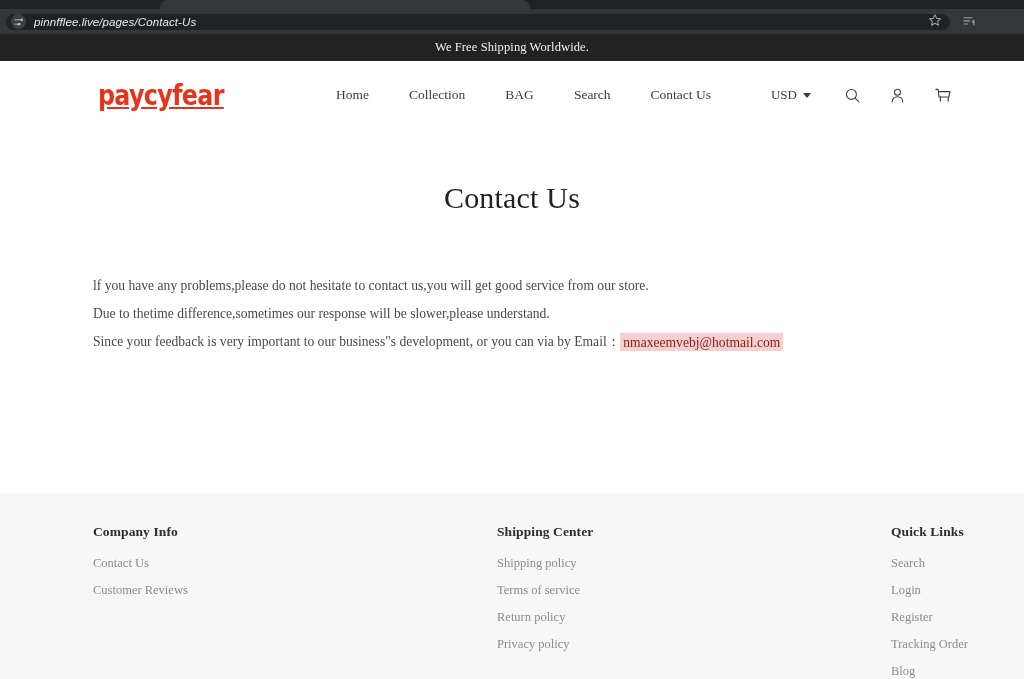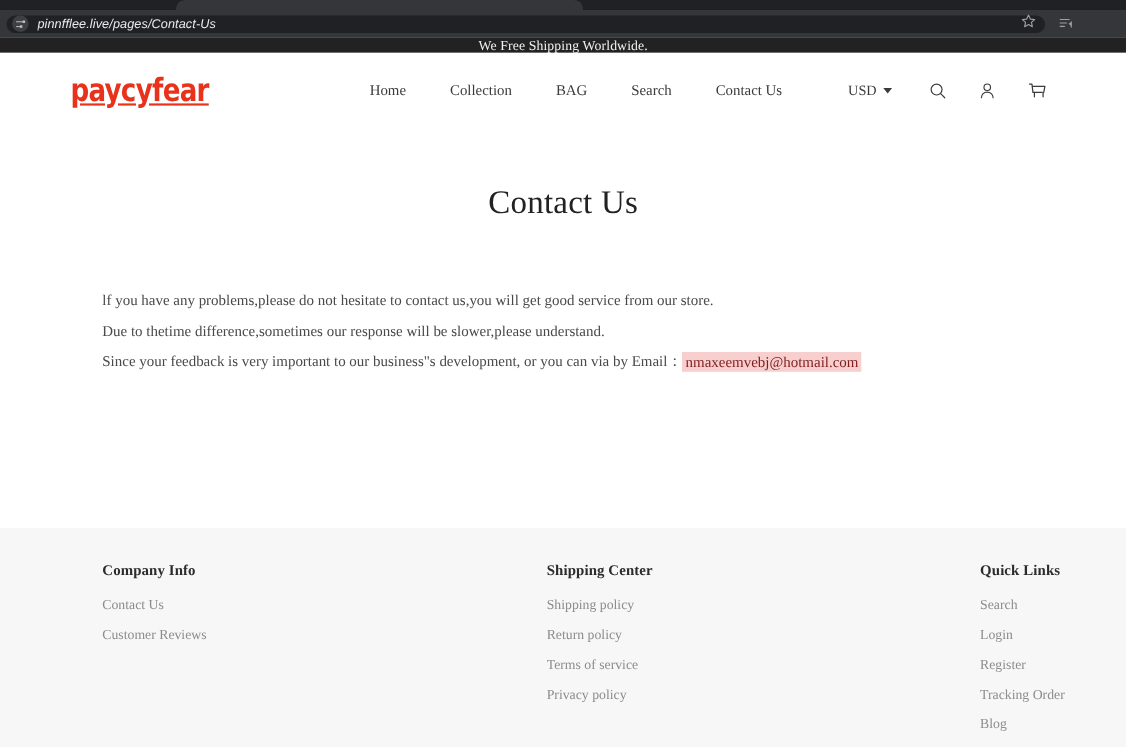--- a/index.html
+++ b/index.html
@@ -71,38 +71,38 @@
   .star-icon { flex: 0 0 auto; margin-right: 2px; }
   .toolbar-right-icon {
     flex: 0 0 auto;
     margin-left: 12px;
     display: flex;
     align-items: center;
   }
 
   
   #announcement-bar {
-    height: 14px;
+    height: 27px;
     background: #222222;
     color: #f2f2f2;
     display: flex;
     align-items: center;
     justify-content: center;
     font-family: "Liberation Serif", serif;
     font-size: 12.5px;
     letter-spacing: 0.1px;
   }
 
   
   #site-header {
     height: 68px;
     background: #ffffff;
     display: flex;
     align-items: center;
-    padding: 0 72px 0 64px;
+    padding: 0 72px 0 98px;
   }
   #logo {
     color: #e8331c;
     font-family: "DejaVu Sans", sans-serif;
     font-weight: bold;
     font-size: 29px;
     letter-spacing: -0.8px;
     transform: scaleX(0.82);
     transform-origin: left center;
     line-height: 1;
@@ -314,22 +314,22 @@
 
     <div class="footer-col col-company">
       <div class="footer-heading">Company Info</div>
       <a class="footer-link" href="#">Contact Us</a>
       <a class="footer-link" href="#">Customer Reviews</a>
     </div>
 
     <div class="footer-col col-service">
       <div class="footer-heading">Shipping Center</div>
       <a class="footer-link" href="#">Shipping policy</a>
+      <a class="footer-link" href="#">Terms of service</a>
       <a class="footer-link" href="#">Return policy</a>
-      <a class="footer-link" href="#">Terms of service</a>
       <a class="footer-link" href="#">Privacy policy</a>
     </div>
 
     <div class="footer-col col-quick">
       <div class="footer-heading">Quick Links</div>
       <a class="footer-link" href="#">Search</a>
       <a class="footer-link" href="#">Login</a>
       <a class="footer-link" href="#">Register</a>
       <a class="footer-link" href="#">Tracking Order</a>
       <a class="footer-link" href="#">Blog</a>

